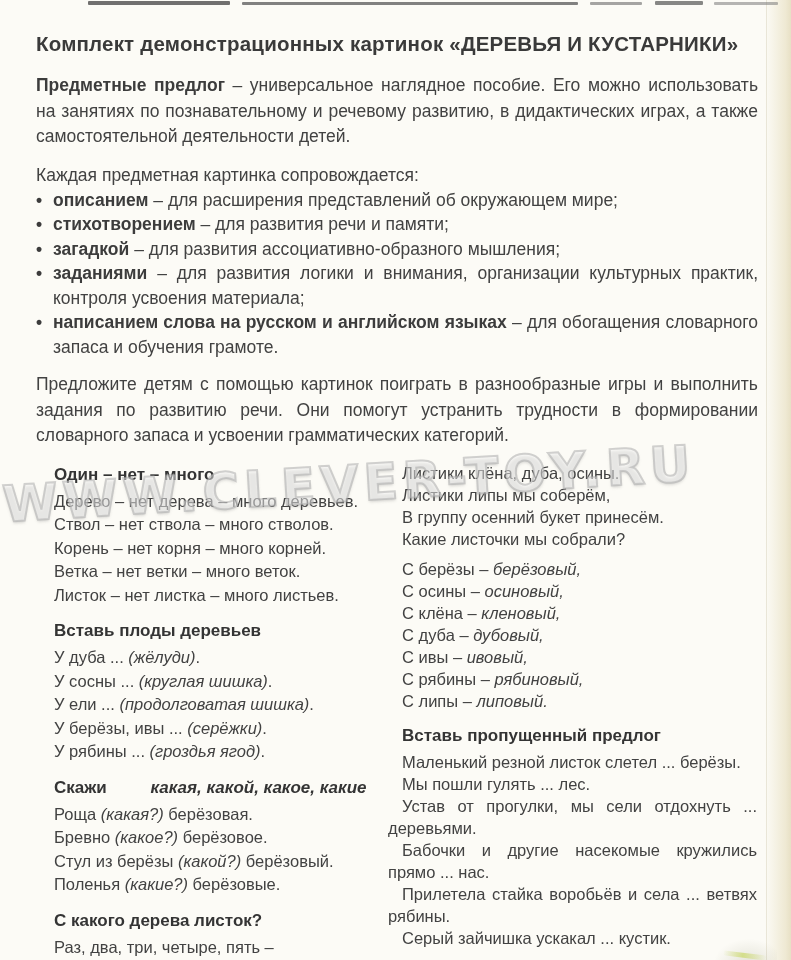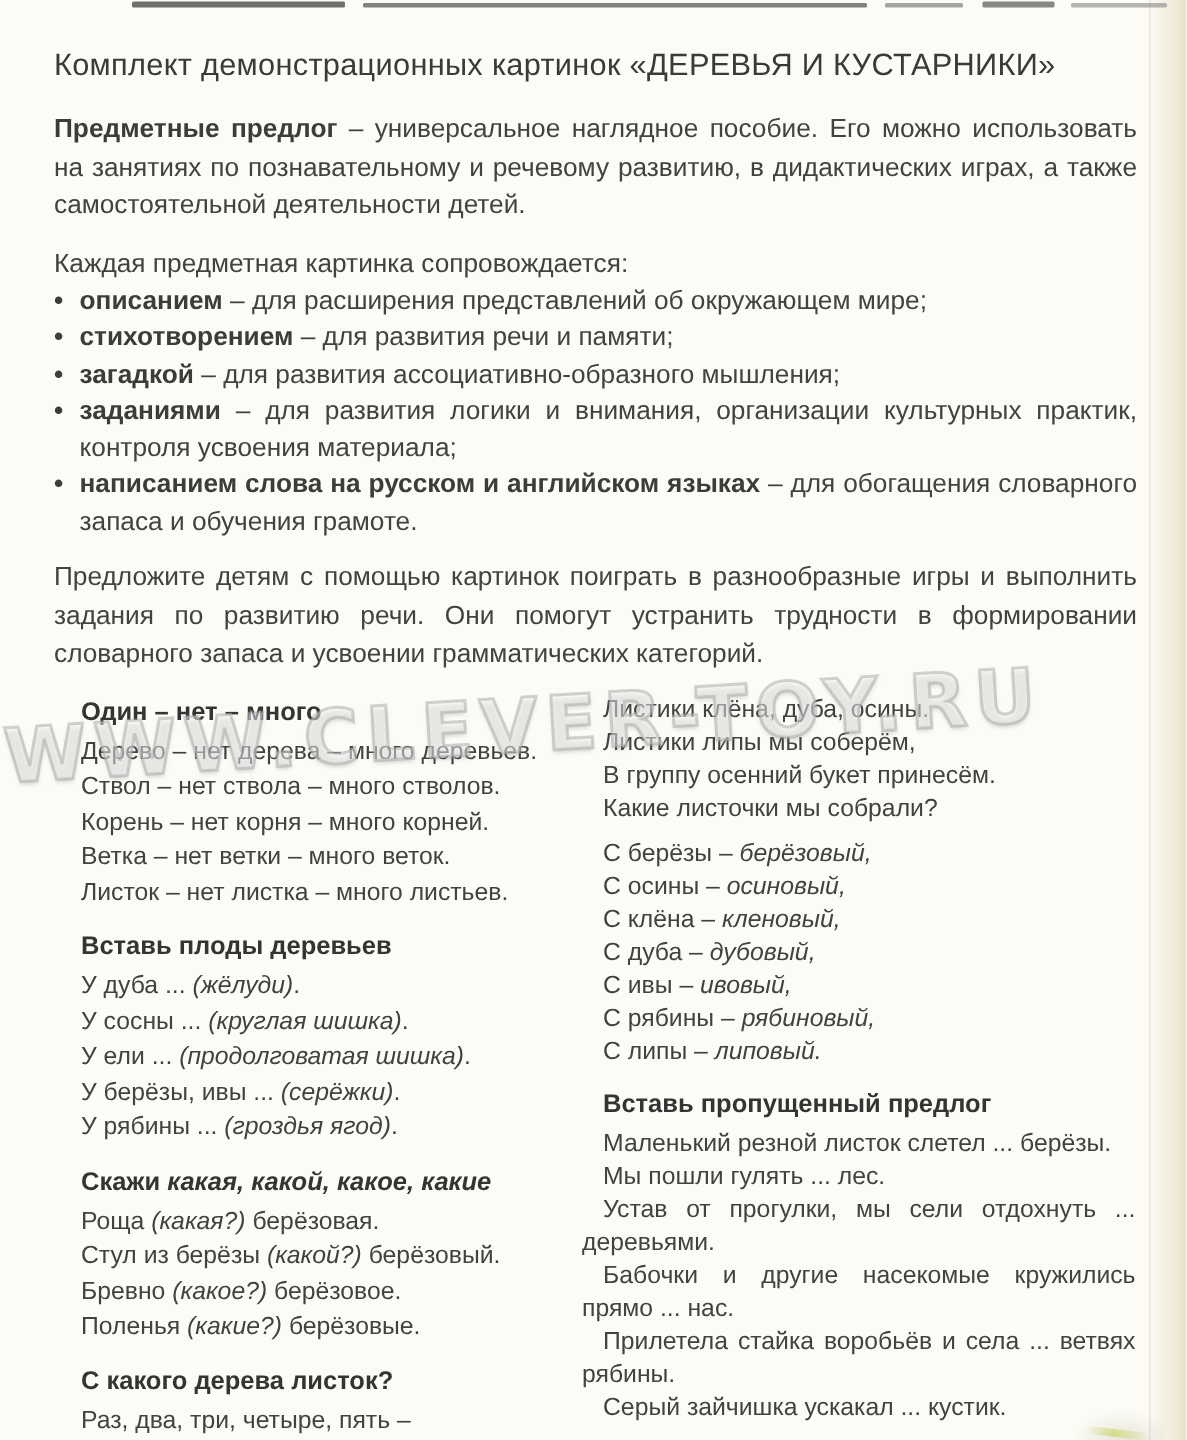--- a/index.html
+++ b/index.html
@@ -5,21 +5,21 @@
   html,body{margin:0;padding:0;}
   body{
     width:791px;height:960px;position:relative;overflow:hidden;
     background:#fcfbf6;
     font-family:"Liberation Sans","DejaVu Sans",sans-serif;
     color:#414141;
     -webkit-font-smoothing:antialiased;
   }
   .page{position:relative;z-index:2;padding:24px 32px 0 36px;}
   .title{
-    font-size:20.5px;font-weight:400;color:#3a3a3a;
+    font-size:20.5px;font-weight:700;color:#3a3a3a;
     margin:8px 0 17px 0;letter-spacing:.2px;white-space:nowrap;
   }
   .lead,.p2{
     font-size:17.5px;line-height:25.5px;text-align:justify;
     margin:0 0 13px 0;width:722px;color:#424242;
   }
   .lead b,.term{font-weight:700;color:#3c3c3c;}
   .list-intro{font-size:17.5px;line-height:25px;margin:0;color:#424242;}
   ul.features{list-style:none;margin:0 0 13px 0;padding:0;width:722px;}
   ul.features li{
@@ -27,21 +27,21 @@
     font-size:17.5px;line-height:24.5px;text-align:justify;color:#424242;
   }
   ul.features .dot{font-weight:700;color:#3c3c3c;}
   .columns{display:flex;margin-top:9px;}
   .col-left{width:352px;box-sizing:border-box;padding-left:18px;}
   .col-right{flex:1;box-sizing:border-box;padding-right:2px;}
   .col-left p{margin:0;font-size:16.5px;line-height:23.5px;color:#424242;}
   .col-right p{margin:0;font-size:16.5px;line-height:22px;color:#424242;}
   h3.sec{font-size:17px;font-weight:700;color:#343434;margin:14px 0 5px 0;}
   h3.sec.first{margin-top:3px;}
-  h3.sec i{font-weight:700;}
+  h3.sec i{font-weight:700;margin-left:39px;}
   .ital{font-style:italic;}
   .gap8{height:8px;}
   .ind{text-indent:14px;}
   .just{text-align:justify;}
   
   .watermark{
     position:absolute;left:2px;top:452px;width:800px;z-index:6;
     transform:rotate(-3.4deg);
     font-family:"DejaVu Sans",sans-serif;font-weight:700;
     font-size:50px;letter-spacing:5px;white-space:nowrap;
@@ -136,22 +136,22 @@
 
       <h3 class="sec">Вставь плоды деревьев</h3>
       <p><span>У дуба ... </span><i class="ital">(жёлуди)</i><span>.</span></p>
       <p><span>У сосны ... </span><i class="ital">(круглая шишка)</i><span>.</span></p>
       <p><span>У ели ... </span><i class="ital">(продолговатая шишка)</i><span>.</span></p>
       <p><span>У берёзы, ивы ... </span><i class="ital">(серёжки)</i><span>.</span></p>
       <p><span>У рябины ... </span><i class="ital">(гроздья ягод)</i><span>.</span></p>
 
       <h3 class="sec"><span>Скажи </span><i>какая, какой, какое, какие</i></h3>
       <p><span>Роща </span><i class="ital">(какая?)</i><span> берёзовая.</span></p>
+      <p><span>Бревно </span><i class="ital">(какое?)</i><span> берёзовое.</span></p>
       <p><span>Стул из берёзы </span><i class="ital">(какой?)</i><span> берёзовый.</span></p>
-      <p><span>Бревно </span><i class="ital">(какое?)</i><span> берёзовое.</span></p>
       <p><span>Поленья </span><i class="ital">(какие?)</i><span> берёзовые.</span></p>
 
       <h3 class="sec">С какого дерева листок?</h3>
       <p>Раз, два, три, четыре, пять –</p>
       <p>Вышли в парк мы погулять.</p>
 
     </div>
 
     <div class="col-right">
 

